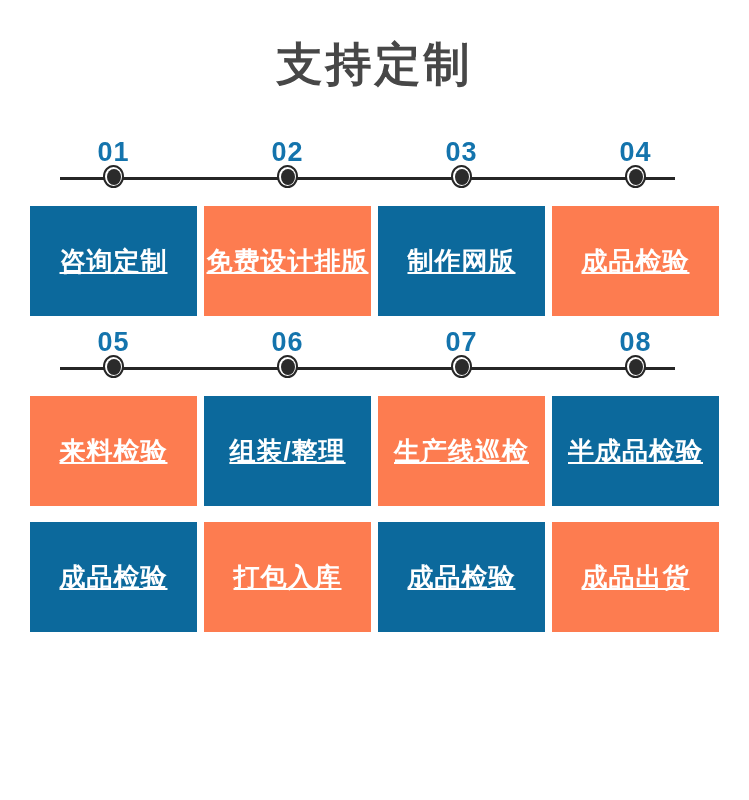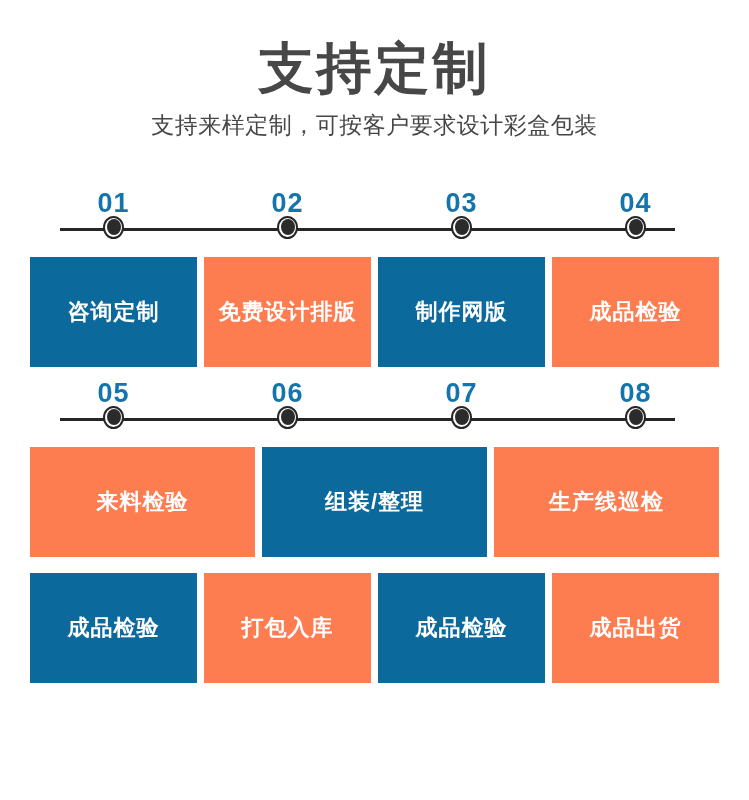--- a/index.html
+++ b/index.html
@@ -18,21 +18,21 @@
     background: #ffffff;
     font-family: "Liberation Sans", sans-serif;
     overflow: hidden;
   }
   .header {
     text-align: center;
     padding-top: 40px;
   }
   .title {
     margin: 0;
-    font-size: 55px;
+    font-size: 46px;
     line-height: 1.05;
     font-weight: bold;
     letter-spacing: 3px;
     color: var(--ink);
   }
   .subtitle {
     margin: 14px 0 0 0;
     font-size: 23px;
     line-height: 27px;
     letter-spacing: 0.5px;
@@ -102,33 +102,33 @@
     height: 110px;
     display: flex;
     align-items: center;
     justify-content: center;
     overflow: hidden;
   }
   .box.blue { background: var(--blue); }
   .box.orange { background: var(--orange); }
   .box-label {
     color: var(--box-text);
-    font-size: 22px;
+    font-size: 26px;
     font-weight: bold;
     letter-spacing: 1px;
     white-space: nowrap;
+    text-decoration: underline;
   }
 </style>
 </head>
 <body>
 
 <div class="page">
   <header class="header">
     <h1 class="title">支持定制</h1>
-    <p class="subtitle">支持来样定制，可按客户要求设计彩盒包装</p>
   </header>
   <main class="flow" id="flow">
       <section class="row">
         <div class="timeline">
           <div class="tline"></div>
           <div class="tcols">
             <div class="tcol">
               <div class="tnum">01</div>
               <div class="tdot">
                 <span class="tdot-core"></span>
@@ -202,20 +202,23 @@
         <div class="boxes">
           <div class="box orange">
             <span class="box-label">来料检验</span>
           </div>
           <div class="box blue">
             <span class="box-label">组装/整理</span>
           </div>
           <div class="box orange">
             <span class="box-label">生产线巡检</span>
           </div>
+          <div class="box blue">
+            <span class="box-label">半成品检验</span>
+          </div>
         </div>
       </section>
       <section class="row">
         <div class="boxes">
           <div class="box blue">
             <span class="box-label">成品检验</span>
           </div>
           <div class="box orange">
             <span class="box-label">打包入库</span>
           </div>

